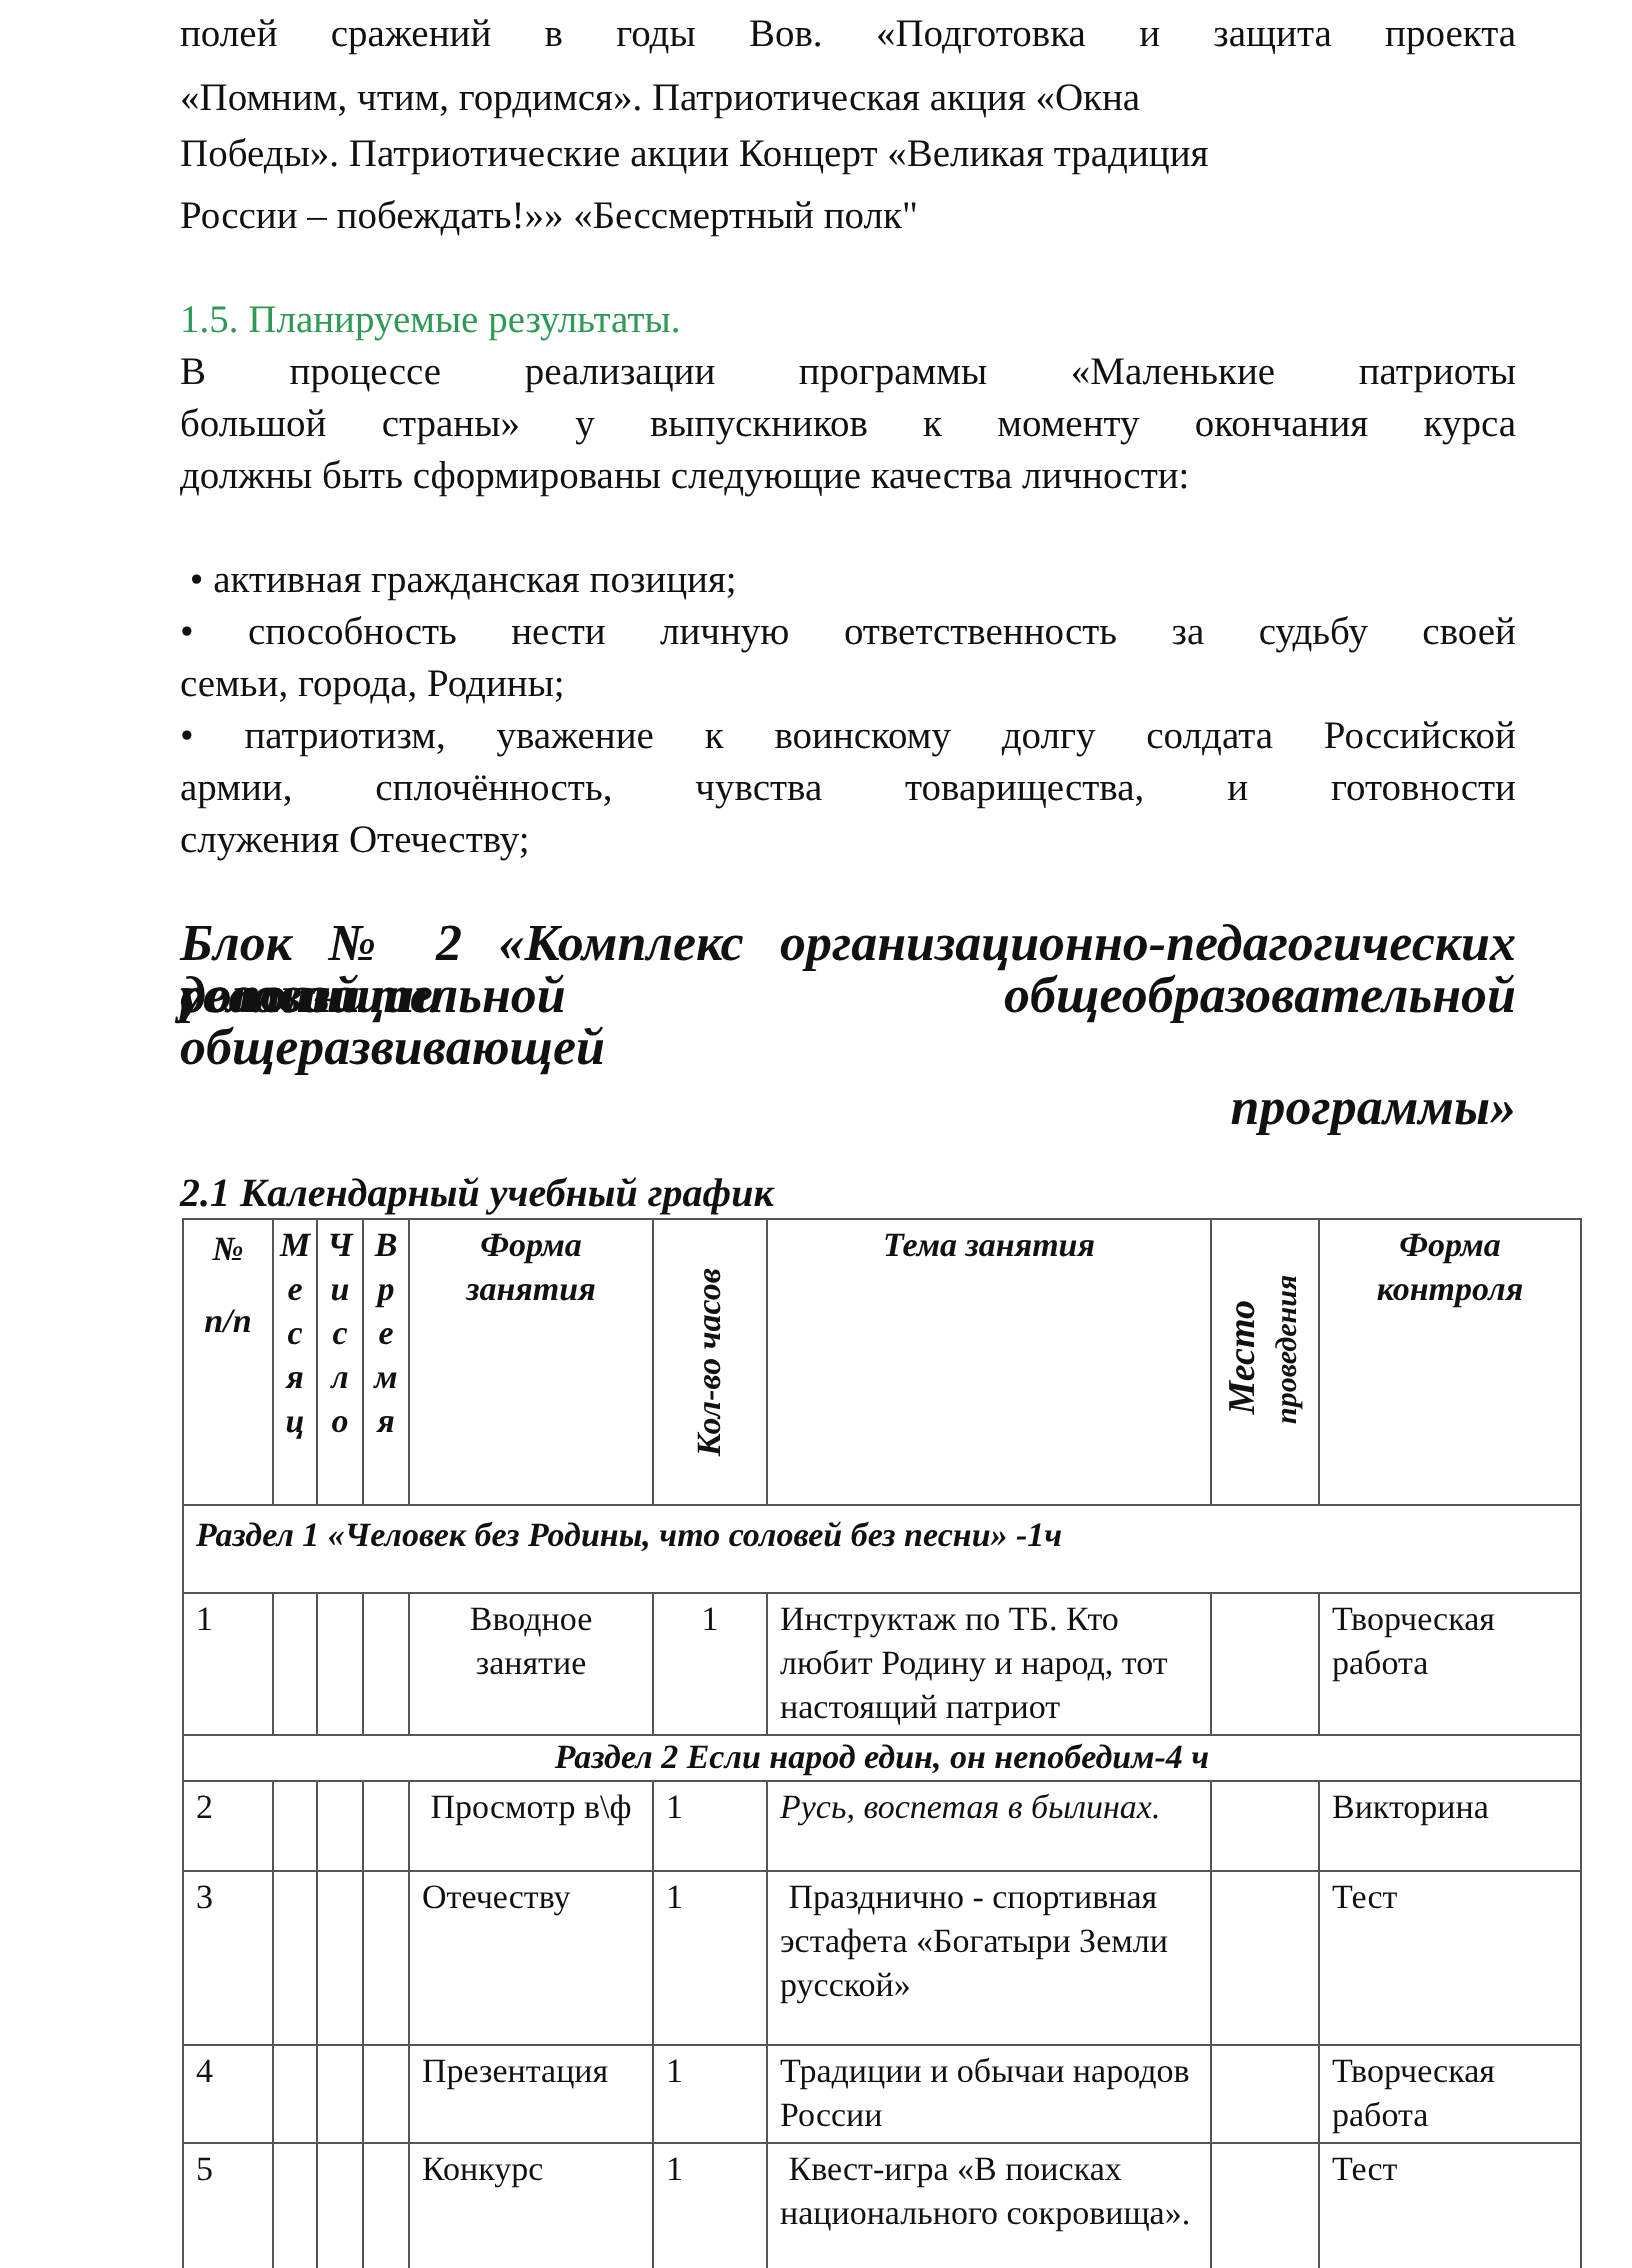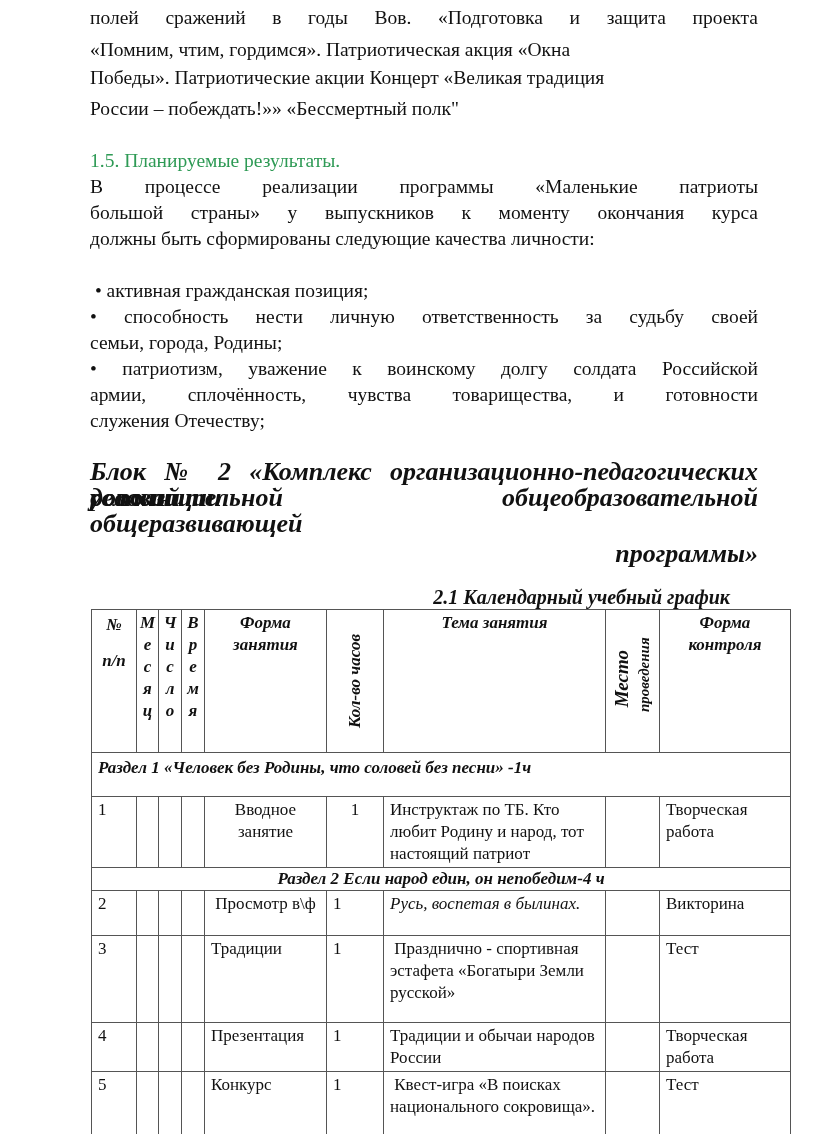--- a/index.html
+++ b/index.html
@@ -3,21 +3,21 @@
 <meta charset="utf-8">
 <style>
   html, body { margin: 0; padding: 0; background: #ffffff; }
   body { width: 816px; height: 1134px; overflow: hidden; position: relative;
          font-family: "Liberation Serif", serif; color: #111; }
   .page { position: absolute; left: 0; top: 0; width: 816px; height: 1134px; }
   .p { position: absolute; left: 90px; width: 668px; font-size: 19.5px; line-height: 28px; }
   .just { text-align: justify; text-align-last: justify; }
   .green { color: #2e9a55; font-weight: normal; font-size: 19.5px; }
   .block { font-weight: bold; font-style: italic; font-size: 26px; line-height: 26px; }
-  .caption { position: absolute; left: 90px; width: 640px; text-align: right;
+  .caption { position: absolute; left: 90px; width: 640px; text-align: left;
              font-weight: bold; font-style: italic; font-size: 20px; }
   table { position: absolute; left: 91px; top: 609px; border-collapse: collapse;
           table-layout: fixed; width: 699px; font-size: 17px; }
   td, th { border: 1.4px solid #555; vertical-align: top; padding: 2px 6px; line-height: 22px; }
   th { font-weight: bold; font-style: italic; font-size: 17px; }
   .vstack { font-weight: bold; font-style: italic; line-height: 22px; padding: 2px 0 0 0; text-align: center; }
   .vert { writing-mode: vertical-rl; transform: rotate(180deg); font-weight: bold; font-style: italic;
           margin: 0 auto; white-space: nowrap; }
   .sec { font-weight: bold; font-style: italic; }
   .center { text-align: center; }
@@ -135,21 +135,21 @@
       <td class="ital">Русь, воспетая в былинах.</td>
       <td></td>
       <td>Викторина</td>
     </tr>
 
     <tr style="height:87px;">
       <td>3</td>
       <td></td>
       <td></td>
       <td></td>
-      <td>Традиции</td>
+      <td>Отечеству</td>
       <td>1</td>
       <td style="white-space:pre-wrap;"> Празднично - спортивная эстафета «Богатыри Земли русской»</td>
       <td></td>
       <td>Тест</td>
     </tr>
 
     <tr style="height:46px;">
       <td>4</td>
       <td></td>
       <td></td>

